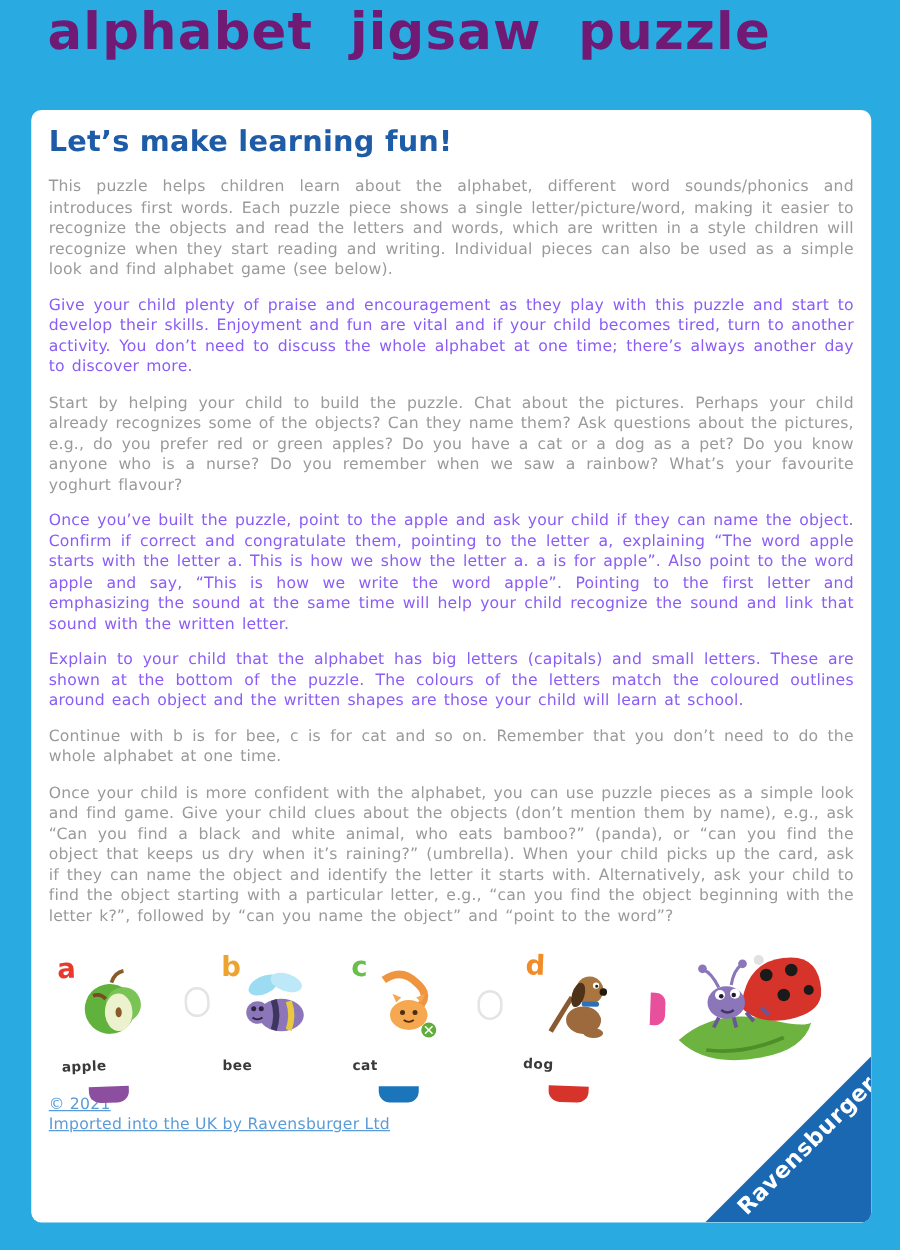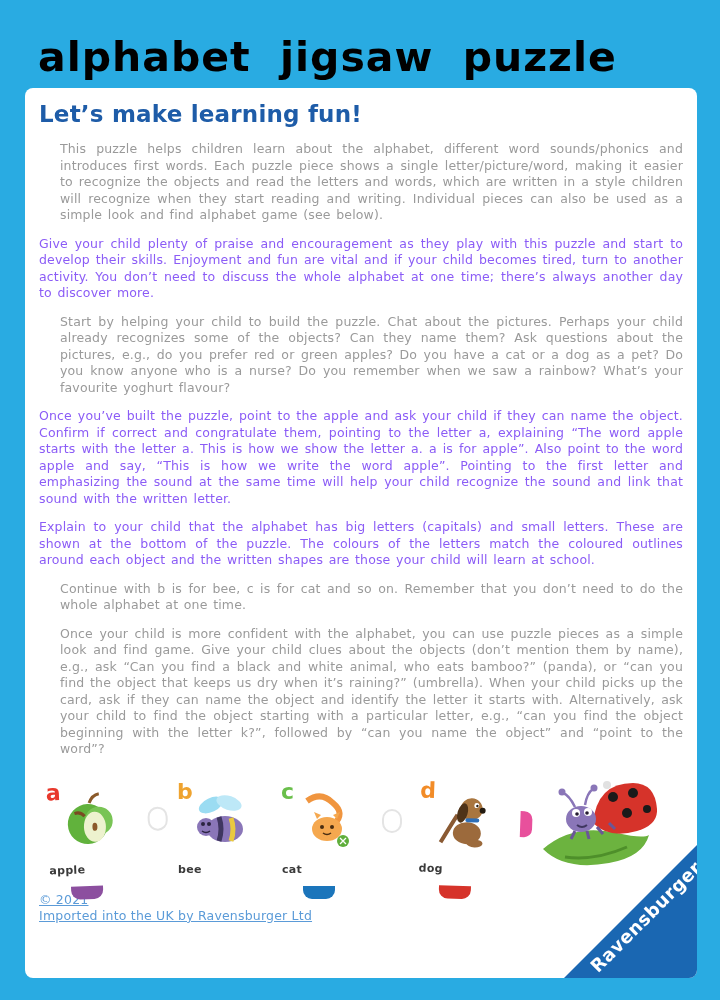--- a/index.html
+++ b/index.html
@@ -5,22 +5,22 @@
   * { margin:0; padding:0; box-sizing:border-box; }
   html,body { width:720px; height:1000px; }
   body { font-family:"DejaVu Sans", sans-serif; }
 
   .page {
     position:relative; width:720px; height:1000px;
     background:#29ABE2; overflow:hidden;
   }
 
   .title {
-    position:absolute; top:33px; left:38px;
-    color:#000000; font-size:41px; font-weight:800;
+    position:absolute; top:1px; left:38px;
+    color:#701a75; font-size:41px; font-weight:800;
     letter-spacing:1px; word-spacing:14px;
   }
 
   .card {
     position:absolute; left:25px; top:88px;
     width:672px; height:890px;
     background:#FFFFFF; border-radius:8px;
     padding:13px 14px 0 14px;
     overflow:hidden;
   }
@@ -28,21 +28,21 @@
   .heading {
     color:#1E5CA8; font-size:23px; font-weight:bold;
     letter-spacing:0.2px; margin-bottom:14px;
   }
 
   .para {
     font-size:12.5px; line-height:16.5px; text-align:justify;
     letter-spacing:0.15px; word-spacing:1.5px;
     margin-bottom:12px;
   }
-  .para.gray { color:#9A9A9A;margin-left:21px; }
+  .para.gray { color:#9A9A9A; }
   .para.blue { color:#8b5cf6; font-weight:normal; }
 
   
   .puzzle-row {
     margin-top:6px; height:118px;
     display:flex; align-items:center;
   }
   .piece {
     position:relative; width:100px; height:100px;
     background:#FFFFFF; border:8px solid var(--frame);

